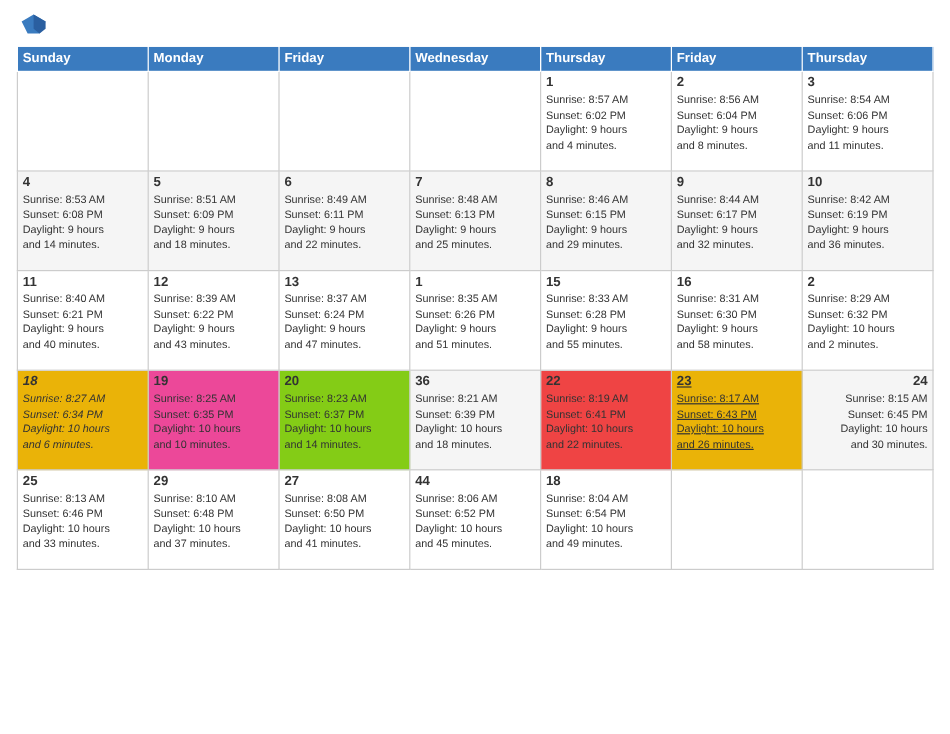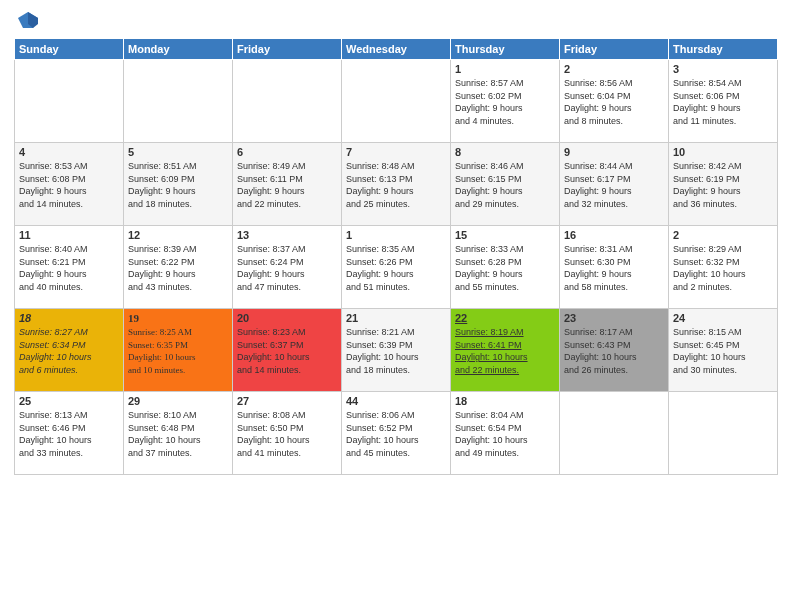--- a/index.html
+++ b/index.html
@@ -197,41 +197,41 @@
           <td>
             <span class="day-number">2</span>
             <div class="day-info">Sunrise: 8:29 AM<br>Sunset: 6:32 PM<br>Daylight: 10 hours<br>and 2 minutes.</div>
           </td>
         </tr>
         <tr>
           <td style="background: #eab308; font-style: italic;">
             <span class="day-number">18</span>
             <div class="day-info">Sunrise: 8:27 AM<br>Sunset: 6:34 PM<br>Daylight: 10 hours<br>and 6 minutes.</div>
           </td>
-          <td style="background: #f97316; font-family: Liberation Serif, serif;">
+          <td style="background: #ec4899;">
             <span class="day-number">19</span>
             <div class="day-info">Sunrise: 8:25 AM<br>Sunset: 6:35 PM<br>Daylight: 10 hours<br>and 10 minutes.</div>
           </td>
-          <td style="background: #ef4444;">
+          <td style="background: #84cc16;">
             <span class="day-number">20</span>
             <div class="day-info">Sunrise: 8:23 AM<br>Sunset: 6:37 PM<br>Daylight: 10 hours<br>and 14 minutes.</div>
           </td>
           <td style="background: rgb(245, 245, 245);">
-            <span class="day-number">21</span>
+            <span class="day-number">36</span>
             <div class="day-info">Sunrise: 8:21 AM<br>Sunset: 6:39 PM<br>Daylight: 10 hours<br>and 18 minutes.</div>
           </td>
-          <td style="background: #84cc16; text-decoration: underline;">
+          <td style="background: #ef4444;">
             <span class="day-number">22</span>
             <div class="day-info">Sunrise: 8:19 AM<br>Sunset: 6:41 PM<br>Daylight: 10 hours<br>and 22 minutes.</div>
           </td>
-          <td style="background: #a3a3a3;">
+          <td style="background: #eab308; text-decoration: underline;">
             <span class="day-number">23</span>
             <div class="day-info">Sunrise: 8:17 AM<br>Sunset: 6:43 PM<br>Daylight: 10 hours<br>and 26 minutes.</div>
           </td>
-          <td style="background: rgb(245, 245, 245);">
+          <td style="background: rgb(245, 245, 245); text-align: right;">
             <span class="day-number">24</span>
             <div class="day-info">Sunrise: 8:15 AM<br>Sunset: 6:45 PM<br>Daylight: 10 hours<br>and 30 minutes.</div>
           </td>
         </tr>
         <tr>
           <td>
             <span class="day-number">25</span>
             <div class="day-info">Sunrise: 8:13 AM<br>Sunset: 6:46 PM<br>Daylight: 10 hours<br>and 33 minutes.</div>
           </td>
           <td>

